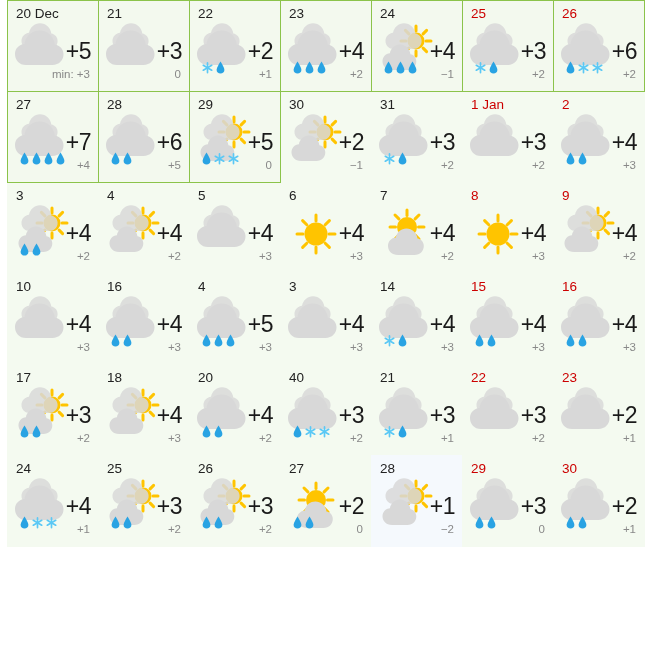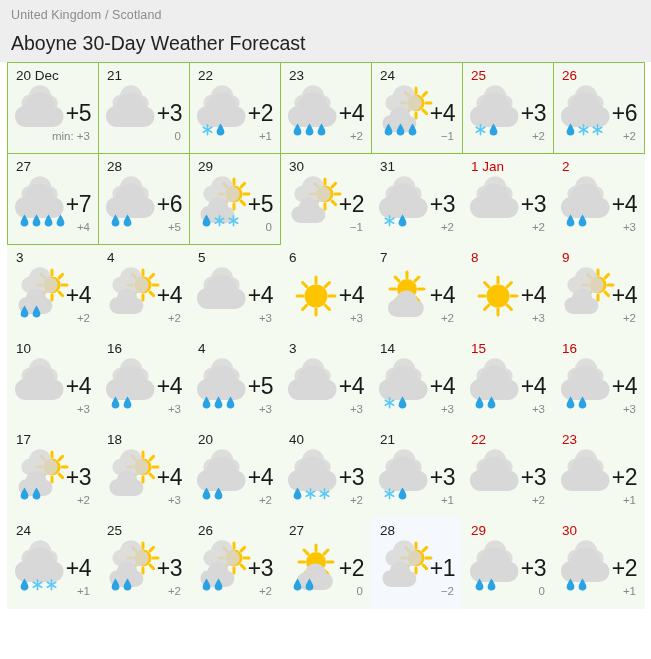--- a/index.html
+++ b/index.html
@@ -142,24 +142,20 @@
     align-items: flex-start;
     line-height: 1;
   }
   .precip svg { display: block; }
 </style>
 </head>
 <body>
 
 <div id="page">
 
-  <div class="header">
-    <div class="breadcrumb">United Kingdom / Scotland</div>
-    <h1 class="page-title">Aboyne 30-Day Weather Forecast</h1>
-  </div>
 
 
   <div class="calendar">
       <div class="week">
         <div class="day bg-green2 hl">
           <div class="daynum">20 Dec</div>
           <div class="wicon">
             <svg viewBox="0 0 62 62" xmlns="http://www.w3.org/2000/svg">
               <path d="M18 28 C13 28 9.5 24.5 9.5 20 C9.5 15.6 12.7 12.2 17 11.7 C18 6.3 22.6 2.3 28 2.3 C33.9 2.3 38.7 6.8 39.3 12.6 C43 13.2 45.6 16.3 45.6 20 C45.6 24.5 42 28 37 28 Z" fill="#d8d8d8" opacity="0.85"></path>
               <path d="M14 44 C7 44 3 39 3 33 C3 27.5 7 23.5 12.5 23 C13.5 15 20 9.5 27.5 9.5 C35.5 9.5 42 15.5 42.8 23.4 C48 24.2 51.5 28.3 51.5 33.3 C51.5 39.3 47 44 40.5 44 Z" fill="#d8d8d8"></path>

